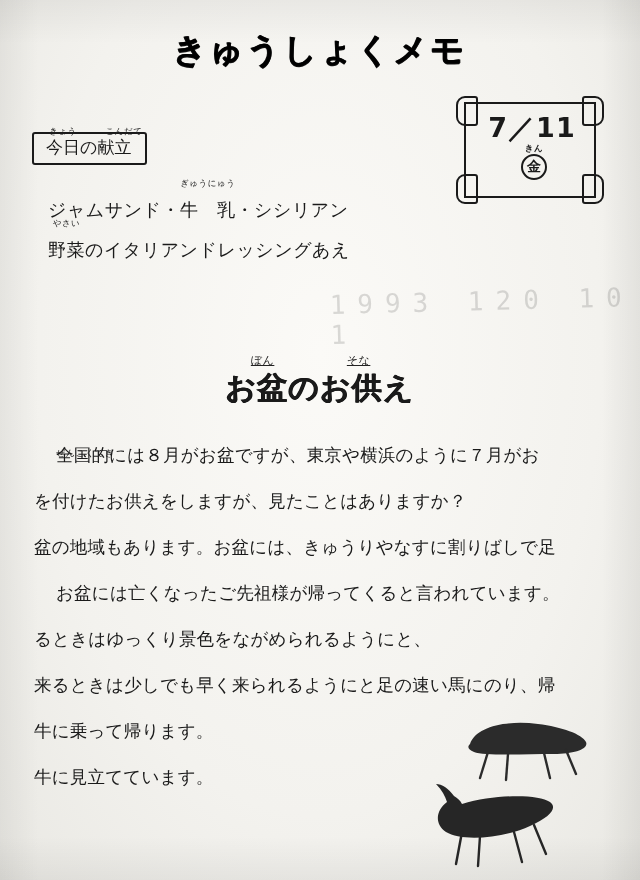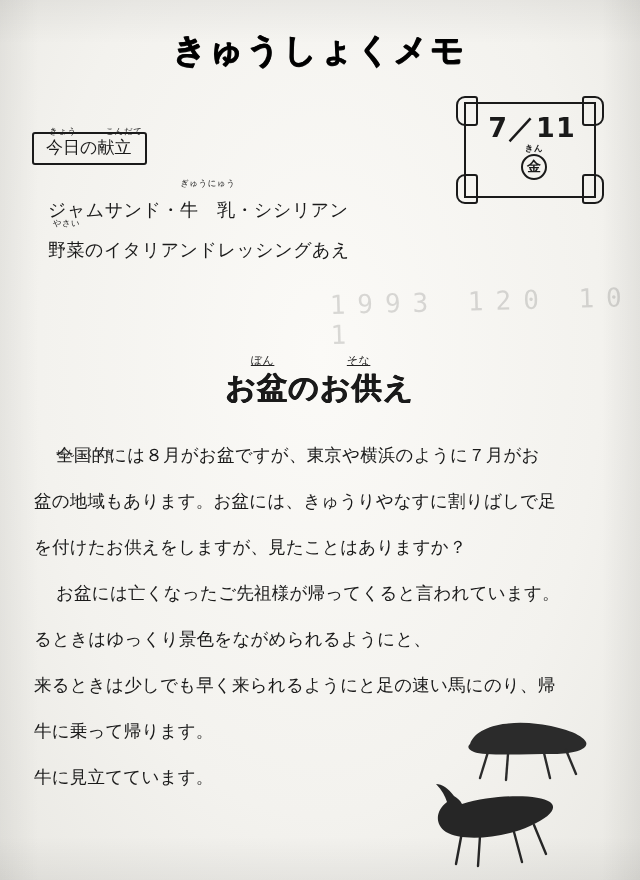--- a/index.html
+++ b/index.html
@@ -258,22 +258,22 @@
       <span>お盆のお供え</span>
     </span>
   </div>
 
   <div class="body-text">
     <p class="indent">
       <span class="ruby-wrap">
         <span class="ruby-top">ぜんこくてき</span>
       </span><span>全国的には８月がお盆ですが、東京や横浜のように７月がお</span>
     </p>
+    <p><span>を付けたお供えをしますが、見たことはありますか？</span></p>
     <p><span>盆の地域もあります。お盆には、きゅうりやなすに割りばしで足</span></p>
-    <p><span>を付けたお供えをしますが、見たことはありますか？</span></p>
     <p class="indent"><span>お盆には亡くなったご先祖様が帰ってくると言われています。</span></p>
     <p><span>るときはゆっくり景色をながめられるようにと、</span></p>
     <p><span>来るときは少しでも早く来られるようにと足の速い馬にのり、帰</span></p>
     <p><span>牛に乗って帰ります。</span></p>
     <p><span>牛に見立てています。</span></p>
   </div>
 
   <svg class="cucumber-horse" viewBox="0 0 128 66">
     <path d="M8,28 C14,10 46,4 76,8 C100,11 120,18 124,26 C127,33 112,38 92,38 C62,38 22,40 12,36 C6,33 5,31 8,28 Z" fill="#2b2b2b"></path>
     <g stroke="#2b2b2b" stroke-width="2.4" stroke-linecap="round">

